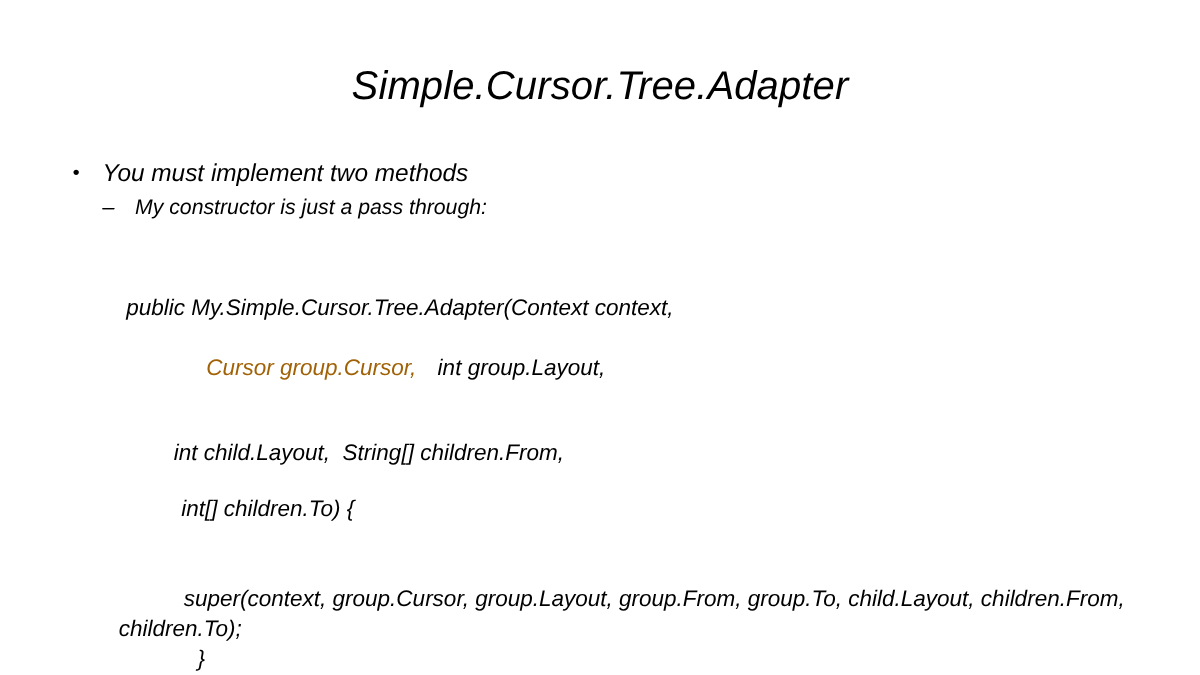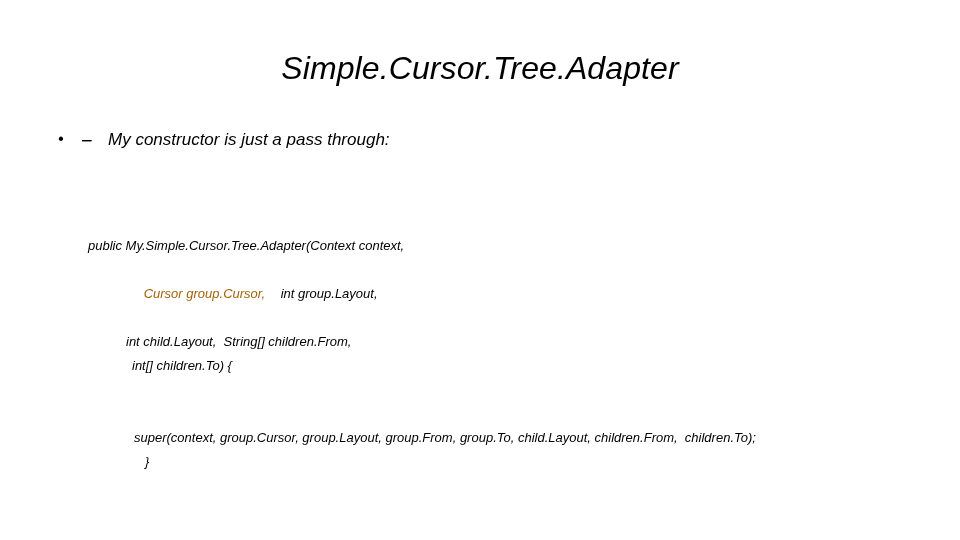--- a/index.html
+++ b/index.html
@@ -75,36 +75,36 @@
     position: absolute;
     left: 30px;
     top: 0;
     font-size: 17px;
     line-height: 23px;
   }
 
   
   .code-block {
     position: absolute;
-    left: 60px;
+    left: 73px;
     top: 234px;
     width: 840px;
-    font-size: 13px;
+    font-size: 18px;
     line-height: 24px;
     color: #000000;
   }
   .code-line {
     white-space: pre-wrap;
     font-family: "Liberation Sans", "DejaVu Sans", sans-serif;
   }
   .code-line.indent-0 { padding-left: 28px; }
   .code-line.indent-1 { padding-left: 62px; }
   .code-line.indent-2 { padding-left: 60px; }
-  .code-line.indent-3 { padding-left: 66px; }
-  .code-line.indent-4 { padding-left: 72px; }
+  .code-line.indent-3 { padding-left: 66px; margin-top: 20px; }
+  .code-line.indent-4 { padding-left: 72px; margin-top: 21px; }
   .code-line.blank { height: 24px; }
   .code-line.wrap-line {
     padding-left: 22px;
     text-indent: 52px;
   }
   .code-line.brace { padding-left: 85px; }
 
   .tok-red { color: #a16207; }
   .tok-black { color: #000000; margin-left: 12px; }
 </style>
@@ -112,20 +112,21 @@
 <body>
 
 <div class="slide">
 
   <div class="slide-title">Simple.Cursor.Tree.Adapter</div>
 
   <div class="bullets">
 
     <div class="bullet-l1">
       <span class="marker">•</span>
+      <span>You must implement two methods</span>
     </div>
 
     <div class="bullet-l2">
       <span class="marker">–</span>
     </div>
 
     <div class="bullet-l2">
       <span class="marker">–</span>
       <span>My constructor is just a pass through:</span>
     </div>

